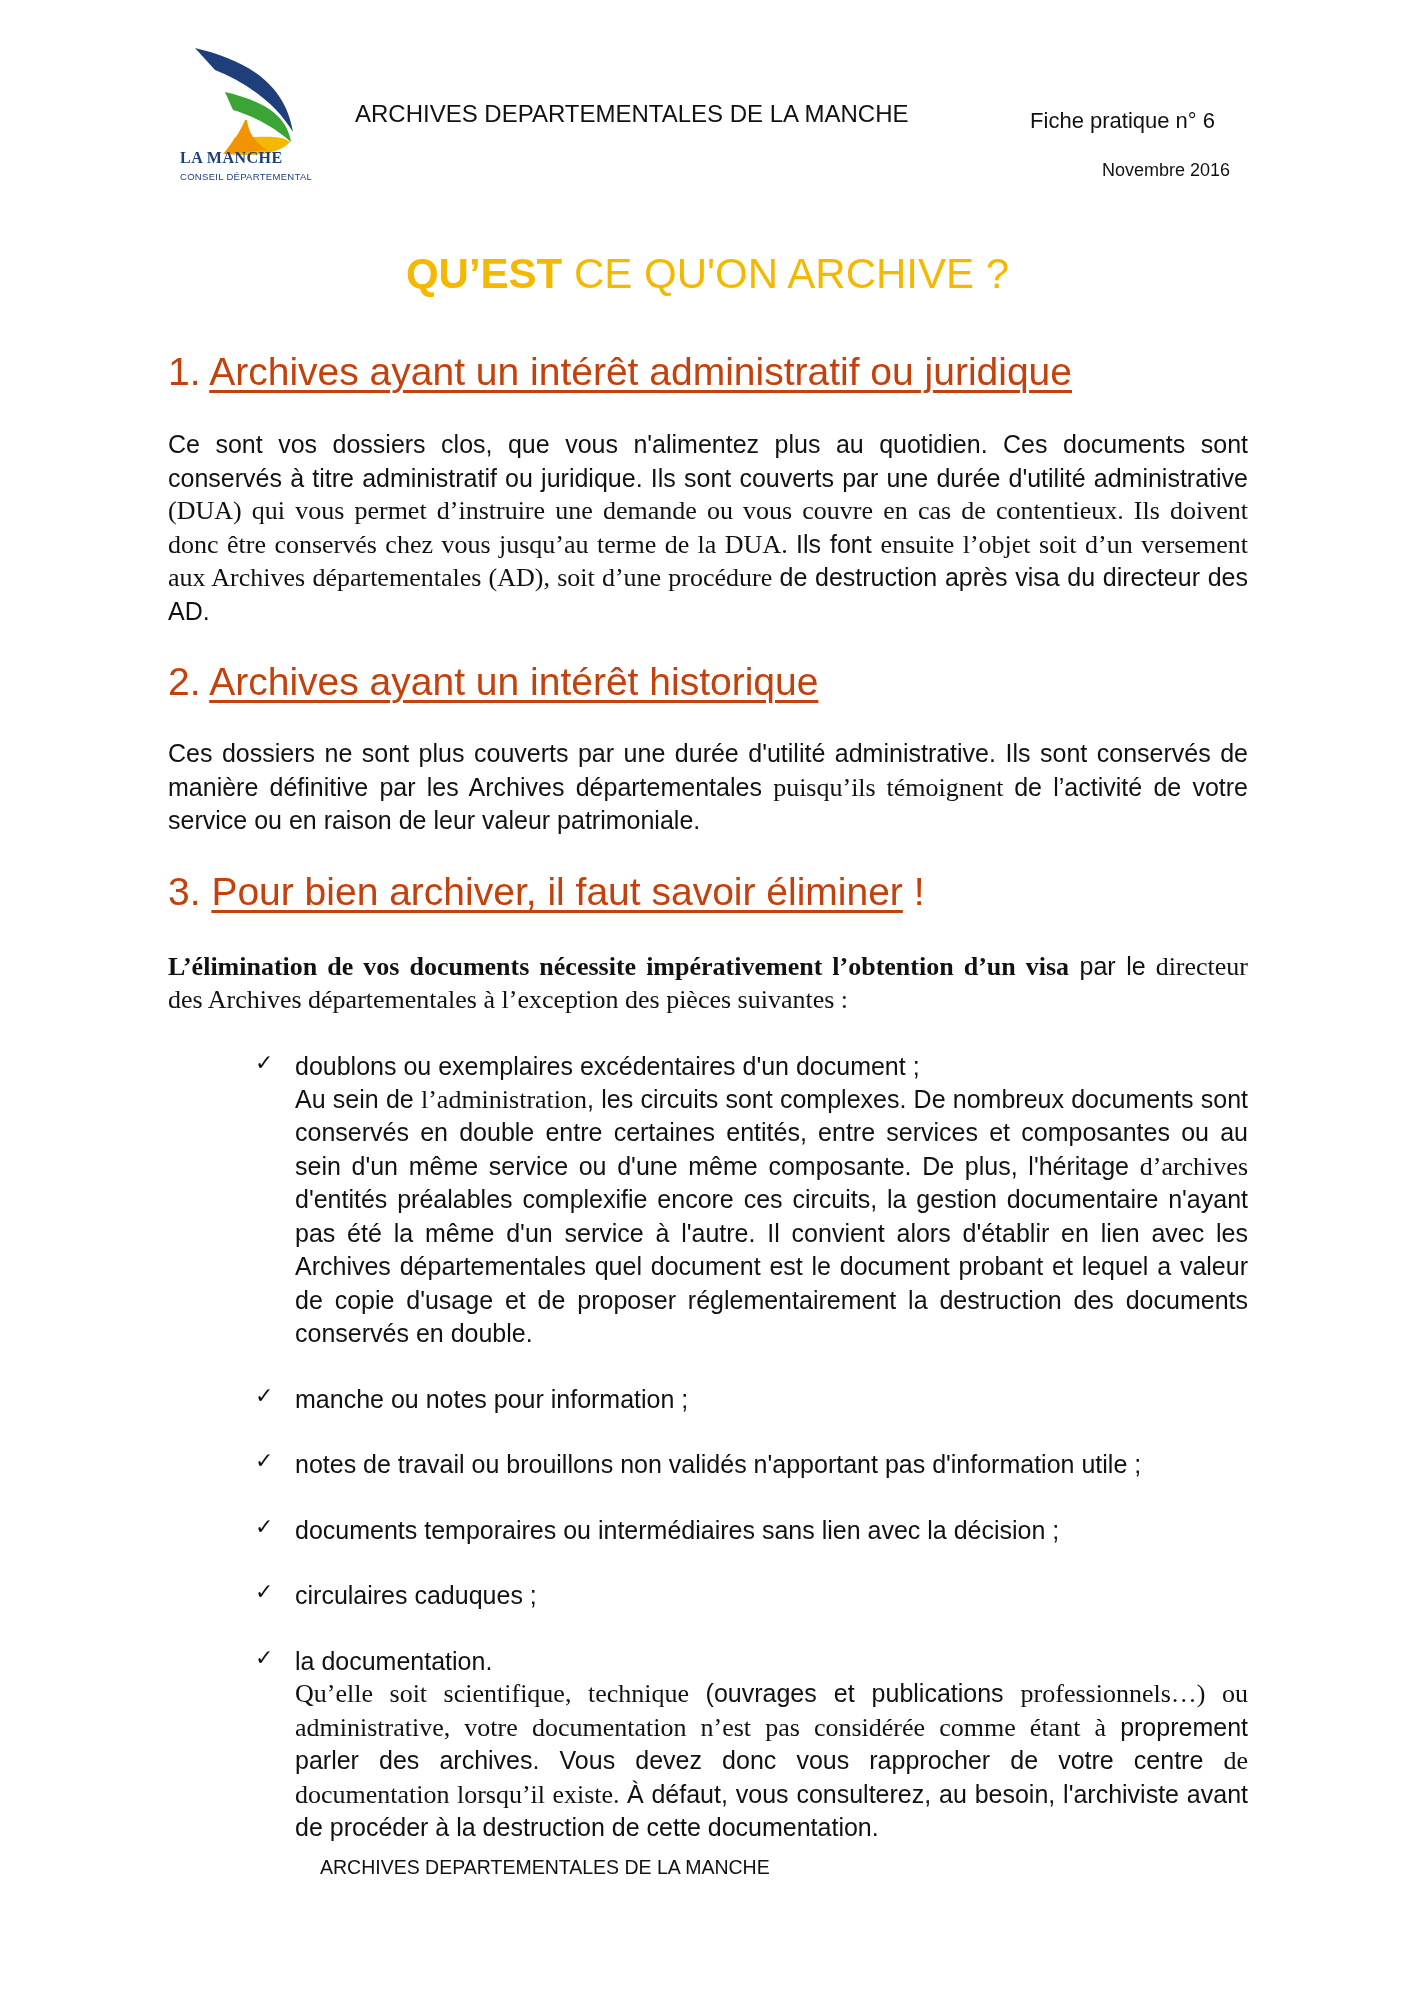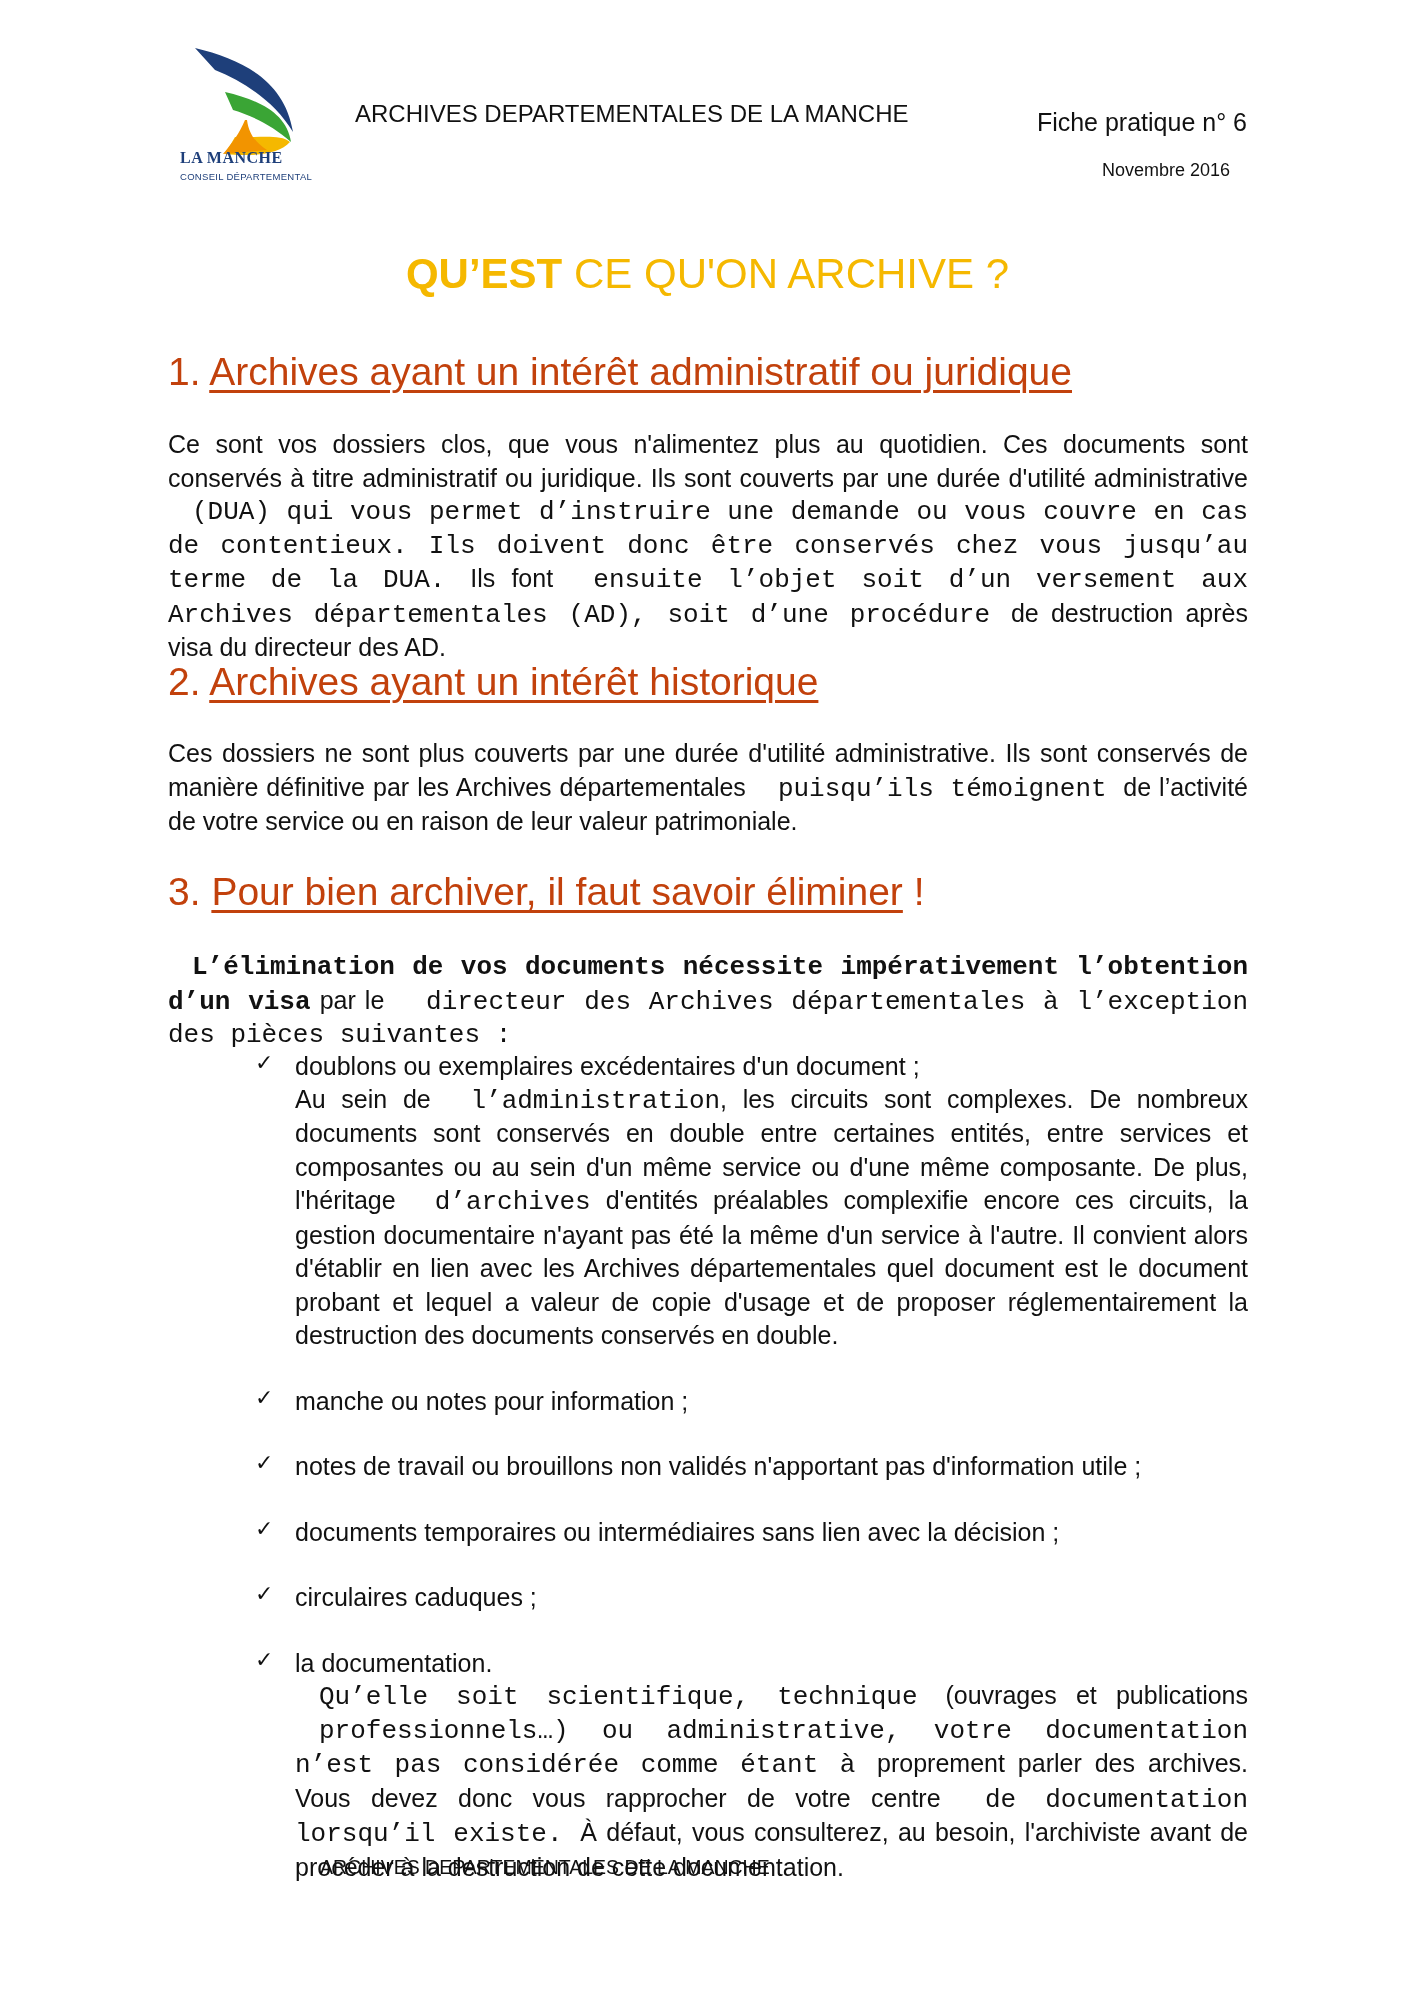--- a/index.html
+++ b/index.html
@@ -6,32 +6,32 @@
   body { width: 1415px; height: 2000px; position: relative; overflow: hidden; color: #111; }
   .sans { font-family: "Liberation Sans", "DejaVu Sans", sans-serif; }
   .serif { font-family: "Liberation Serif", "DejaVu Serif", serif; }
 
   .logo { position: absolute; left: 175px; top: 42px; width: 150px; height: 145px; }
   .logo-text { position: absolute; left: 180px; top: 145px; color: #1e3f7a; font-family: "Liberation Sans", sans-serif; }
   .logo-title { font-size: 16px; font-weight: bold; letter-spacing: 0.5px; line-height: 26px; font-family: Liberation Serif, serif; }
   .logo-sub { font-size: 9.5px; letter-spacing: 0.3px; line-height: 12px; }
 
   .hdr-org { position: absolute; left: 355px; top: 100px; font-size: 24px; font-family: "Liberation Sans", sans-serif; }
-  .hdr-fiche { position: absolute; right: 168px; top: 108px; font-size: 25px; font-family: "Liberation Sans", sans-serif; }
+  .hdr-fiche { position: absolute; right: 200px; top: 108px; font-size: 22px; font-family: "Liberation Sans", sans-serif; }
   .hdr-date { position: absolute; right: 185px; top: 160px; font-size: 18px; font-family: "Liberation Sans", sans-serif; }
 
   .title { position: absolute; left: 0; width: 1415px; top: 250px; text-align: center; color: #f5b800; font-size: 42px; font-family: "Liberation Sans", sans-serif; }
   .title b { font-weight: bold; }
 
   .content { position: absolute; left: 168px; width: 1080px; font-size: 25px; }
   .h2 { position: absolute; left: 168px; color: #c2410c; font-size: 39px; font-family: "Liberation Sans", sans-serif; white-space: nowrap; }
   .h2 .u { text-decoration: underline; text-decoration-thickness: 3px; text-underline-offset: 5px; }
 
   .para { text-align: justify; line-height: 32.5px; margin: 0; }
-  .para .sv { font-family: Liberation Mono, monospace; font-size: 26px; margin-left: 24px; }
+  .para .sv { font-family: Liberation Serif, serif; font-size: 26px; }
 
   .list { position: absolute; left: 255px; width: 993px; font-size: 25px; }
   .li { position: relative; padding-left: 40px; }
   .check { position: absolute; left: 0; top: 0; font-family: "DejaVu Sans", sans-serif; font-size: 22px; }
   .li-title { line-height: 32.5px; font-family: "Liberation Sans", sans-serif; }
 
   .footer { position: absolute; left: 320px; top: 1855px; font-size: 19.5px; line-height: 24.5px; font-family: "Liberation Sans", sans-serif; }
 </style>
 </head>
 <body>

